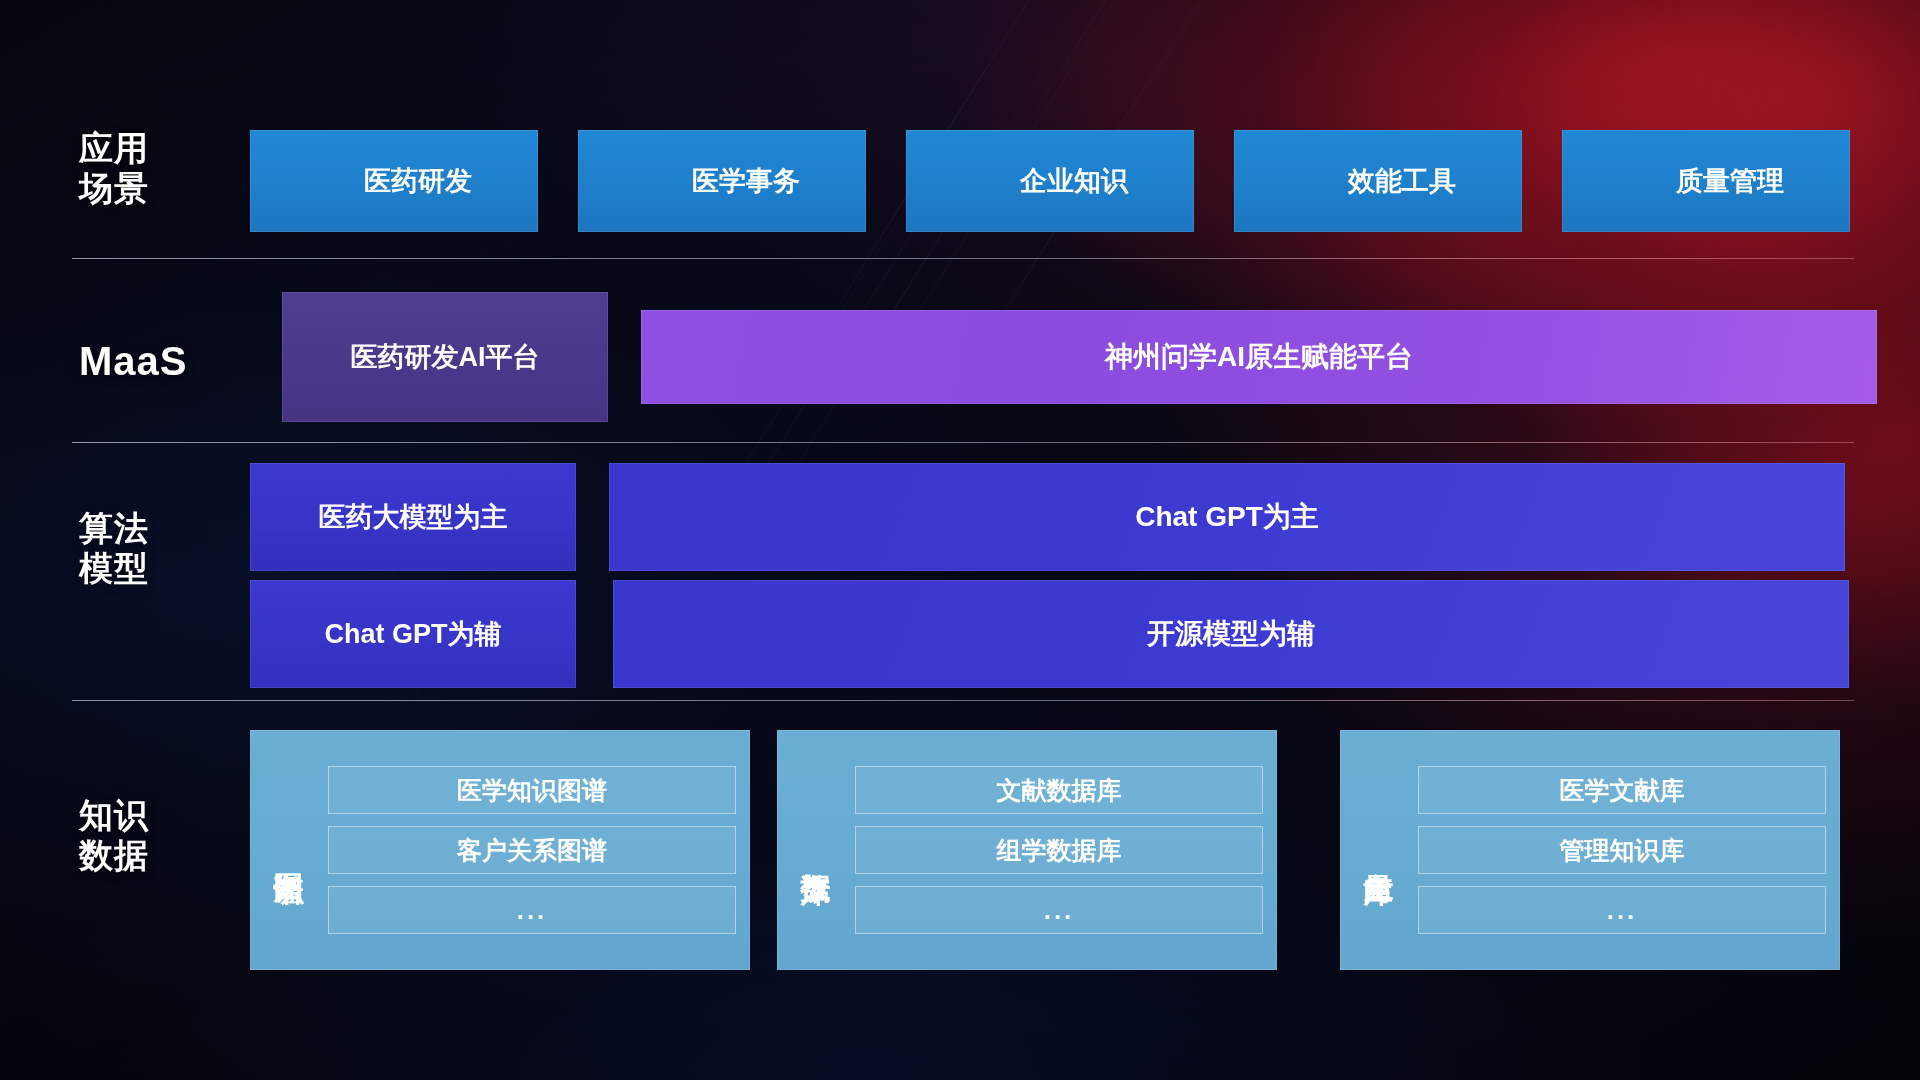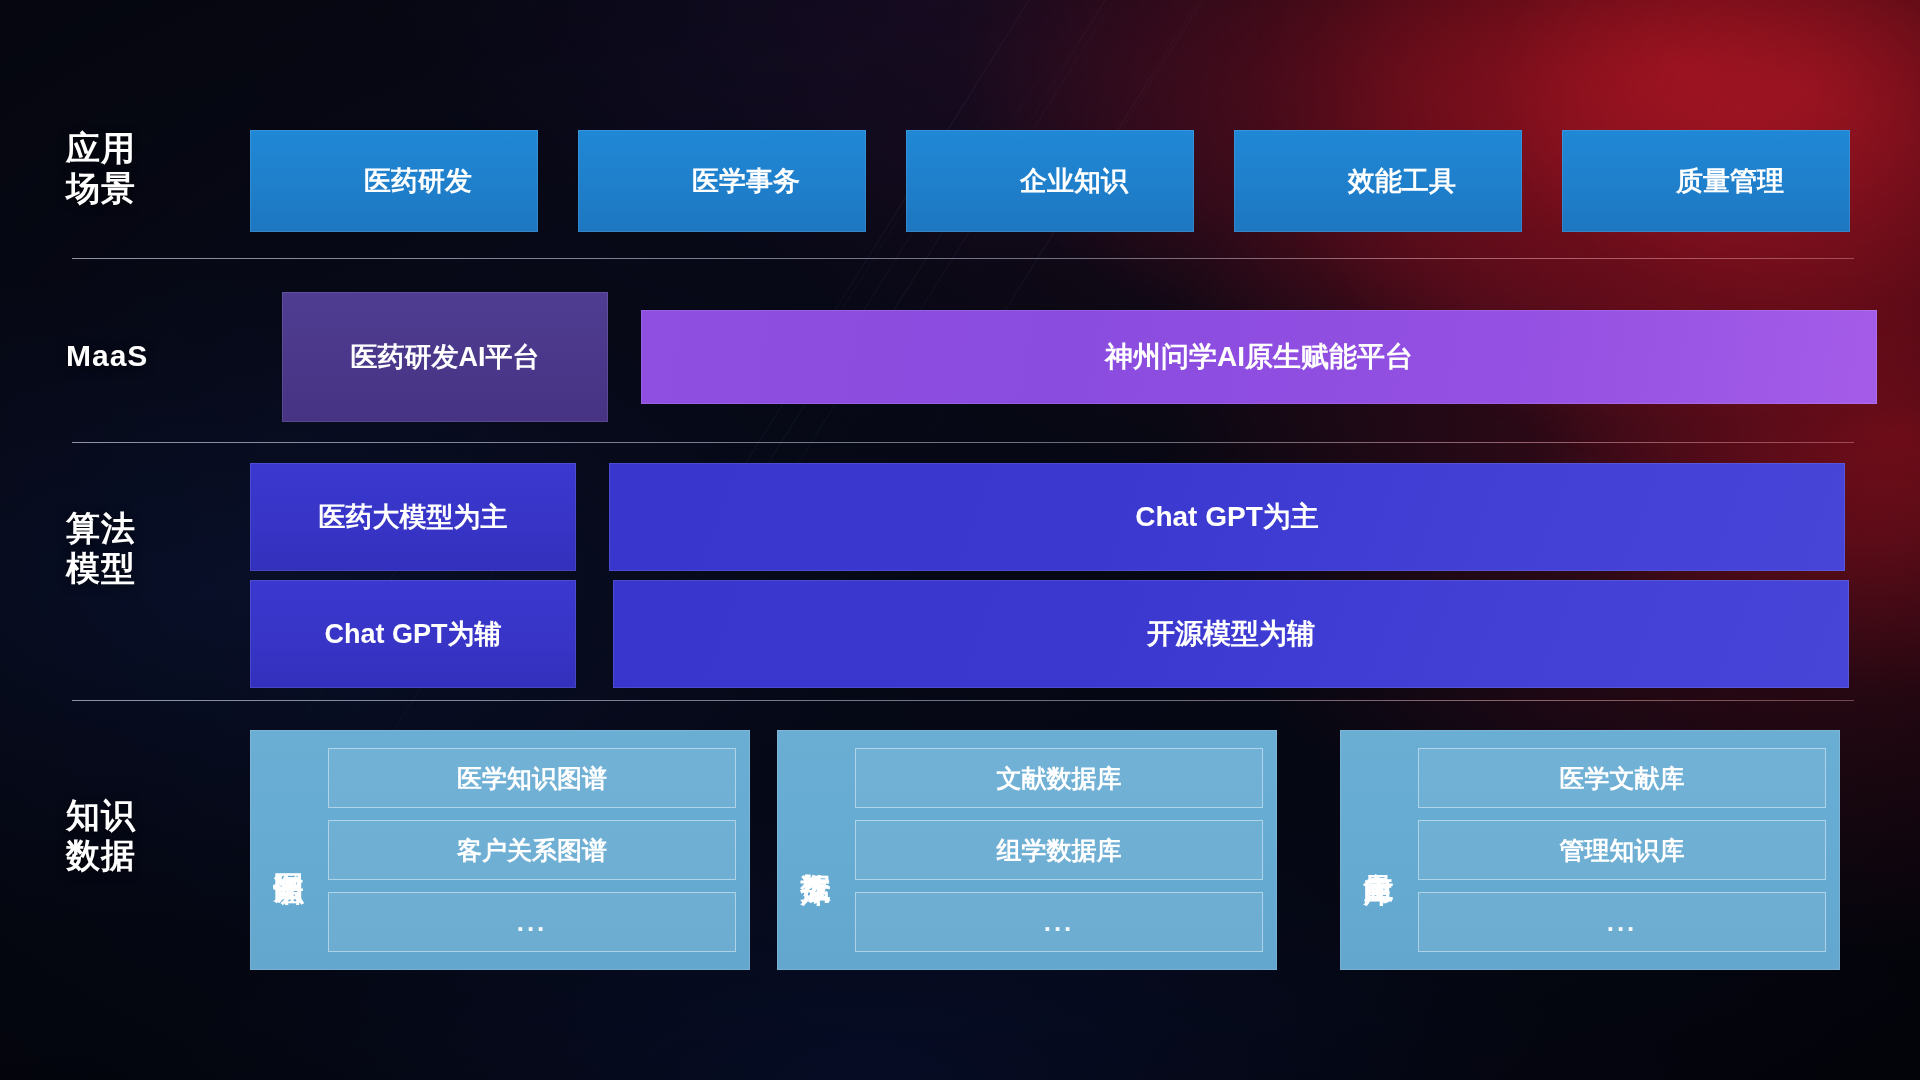--- a/index.html
+++ b/index.html
@@ -36,21 +36,21 @@
   }
   .vignette{
     position:absolute;inset:0;
     background:radial-gradient(ellipse 85% 85% at 50% 50%, rgba(0,0,0,0) 40%, rgba(0,0,0,.55) 100%);
   }
 
   
   #stage{position:absolute;inset:0;z-index:2;}
   .row{position:absolute;display:flex;align-items:center;}
   .rowlabel{
-    position:absolute;left:66px;width:150px;
+    position:absolute;left:79px;width:150px;
     color:#ffffff;font-weight:bold;font-size:34px;line-height:1.18;
     text-align:left;letter-spacing:1px;
     text-shadow:0 2px 10px rgba(0,0,0,.65);
   }
   .divider{
     position:absolute;left:72px;width:1782px;height:1px;
     background:linear-gradient(90deg,rgba(200,205,225,.70) 0%,rgba(190,195,220,.55) 55%,rgba(235,170,175,.55) 82%,rgba(255,190,190,.35) 100%);
   }
 
   
@@ -97,21 +97,21 @@
   .kgroup-label{
     width:78px;flex:0 0 78px;
     color:#ffffff;font-weight:bold;font-size:30px;line-height:1.10;
     text-align:center;letter-spacing:0;
     display:flex;align-items:center;justify-content:center;
     writing-mode:vertical-rl;text-orientation:upright;
     height:100%;
   }
   .kitems{display:flex;flex-direction:column;gap:12px;flex:1;}
   .kitem{
-    height:60px;
+    height:48px;
     display:flex;align-items:center;justify-content:center;
     color:#ffffff;font-weight:bold;font-size:25px;
     border:1px solid rgba(255,255,255,.45);
     background:rgba(255,255,255,.06);
     box-sizing:border-box;
   }
   .kitem.dots{font-size:26px;letter-spacing:3px;color:rgba(255,255,255,.92);}
 </style>
 </head>
 <body>
@@ -146,21 +146,21 @@
   <div class="row" style="top:130px;left:250px;gap:40px;">
     <div class="box app-box">医药研发</div>
     <div class="box app-box">医学事务</div>
     <div class="box app-box">企业知识</div>
     <div class="box app-box">效能工具</div>
     <div class="box app-box">质量管理</div>
   </div>
 
   <div class="divider" style="top:258px;"></div>
 
-  <div class="rowlabel" style="top:338px;font-size:30px;">
+  <div class="rowlabel" style="top:338px;font-size:40px;">
     <div>MaaS</div>
   </div>
 
   <div class="row" style="top:292px;left:250px;gap:33px;padding-left:32px;">
     <div class="box maas-left">医药研发AI平台</div>
     <div class="box maas-right">神州问学AI原生赋能平台</div>
   </div>
 
   <div class="divider" style="top:442px;"></div>
 

